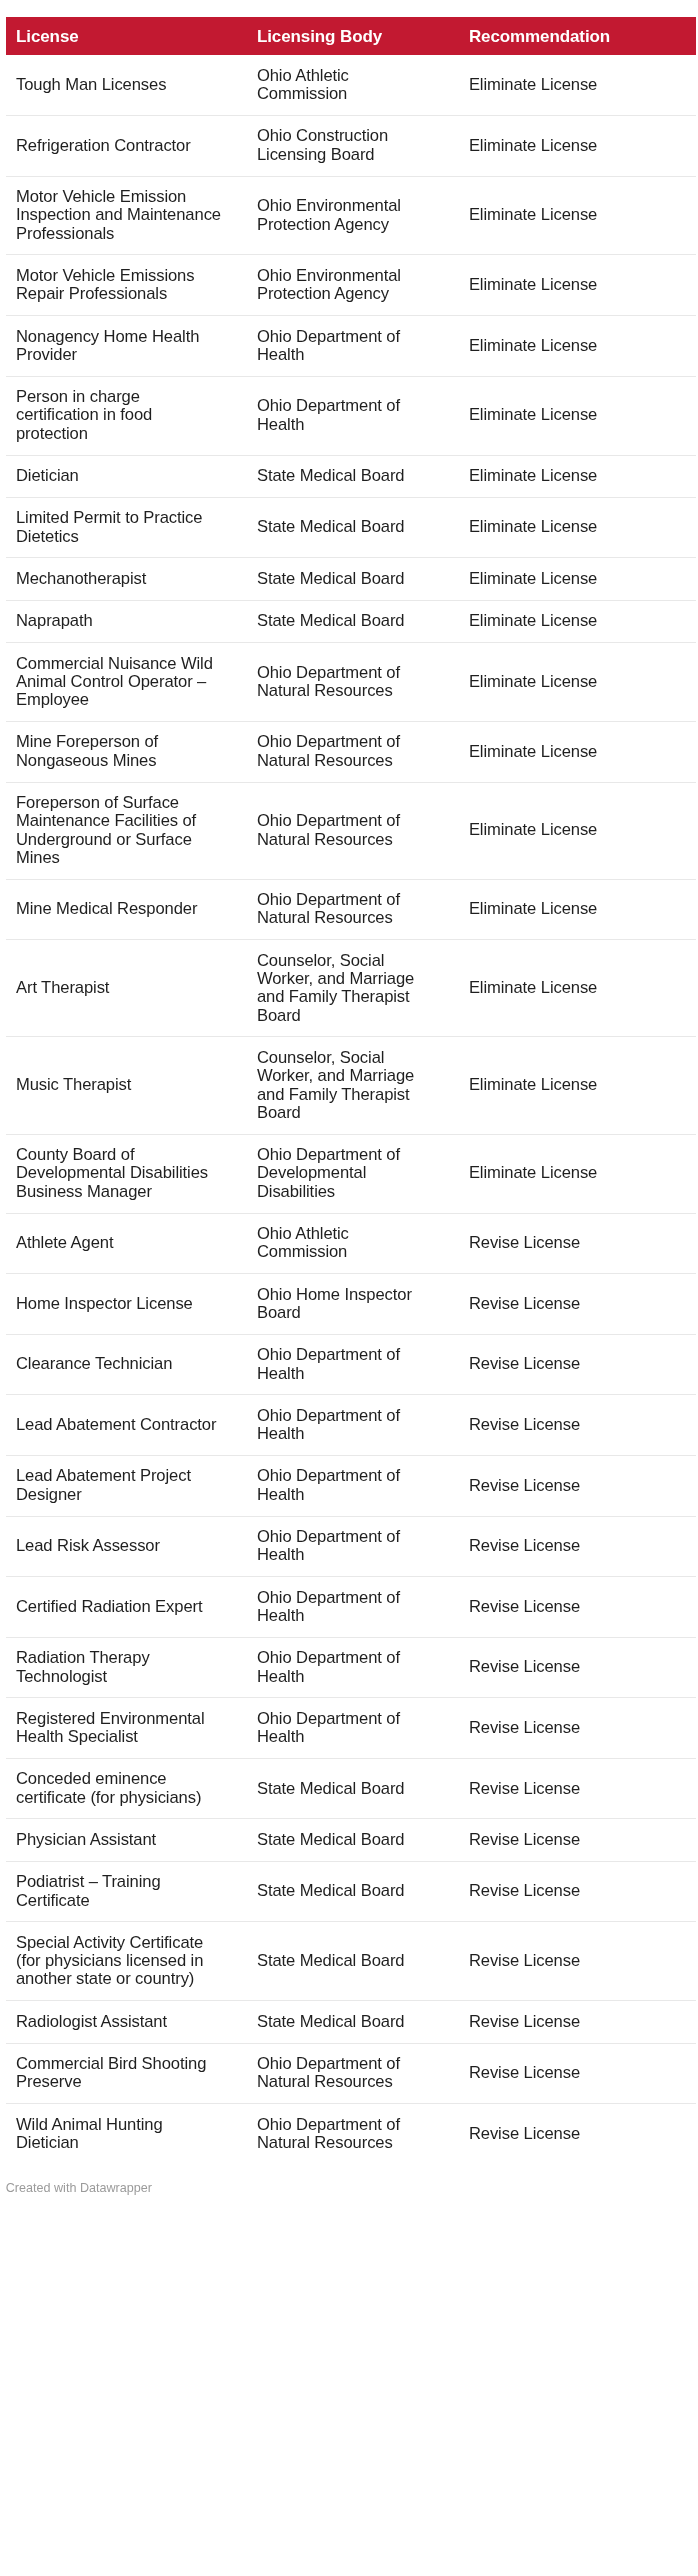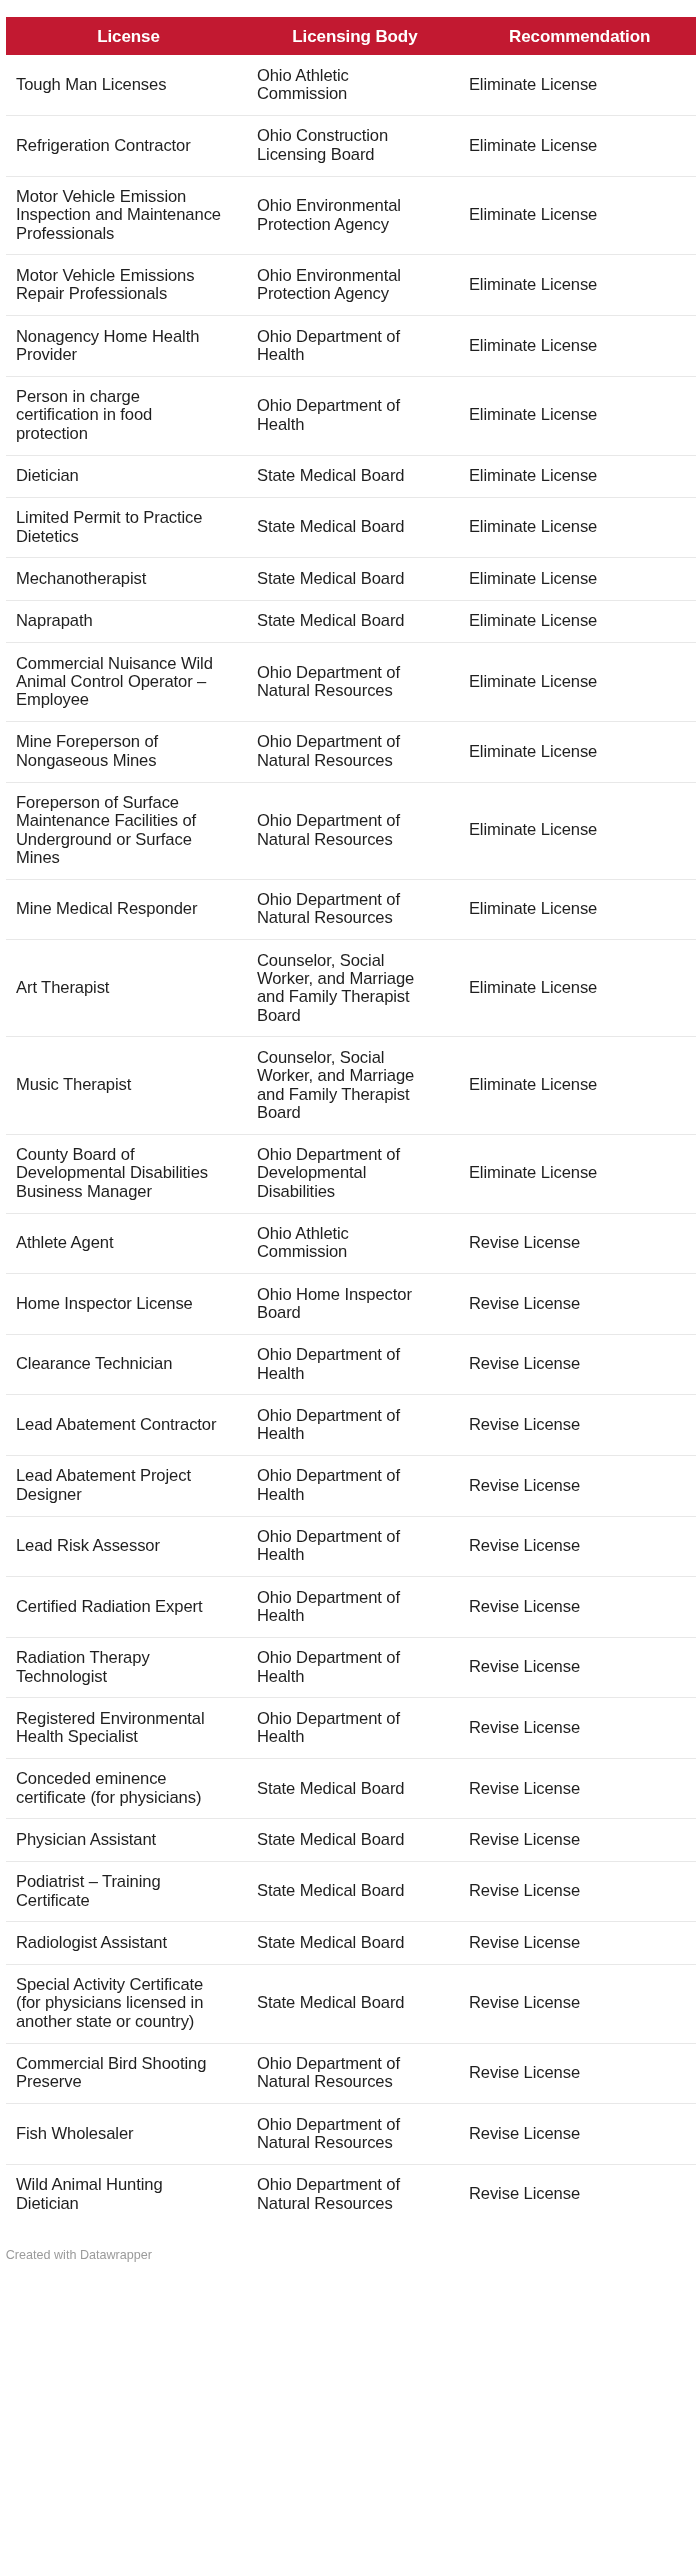--- a/index.html
+++ b/index.html
@@ -24,40 +24,40 @@
   col.c1 { width: 34.9%; }
   col.c2 { width: 30.7%; }
   col.c3 { width: 34.4%; }
   thead th {
     background: var(--header-bg, #c21931);
     color: var(--header-text, #ffffff);
     font-size: 17px;
     font-weight: bold;
     line-height: 19px;
     letter-spacing: -0.1px;
-    text-align: center;
+    text-align: left;
     vertical-align: middle;
     padding: 9.7px 5.7px 9.7px 10.3px;
   }
   tbody td {
     font-size: 16.6px;
     line-height: 18.3px;
     letter-spacing: -0.1px;
     color: var(--body-text, #1f1f1f);
     text-align: left;
     vertical-align: middle;
     padding: 11.5px 5.7px 11.5px 10.3px;
     white-space: pre-line;
     overflow-wrap: break-word;
   }
   tbody tr + tr td {
     border-top: 1.1px solid var(--divider, #e8e8e8);
   }
   .credit {
-    margin-top: 24px;
+    margin-top: 17px;
     font-size: 12.6px;
     line-height: 15px;
     color: var(--credit-text, #9b9b9b);
     text-decoration: none;
     display: inline-block;
     cursor: pointer;
   }
 </style>
 </head>
 <body>
@@ -297,47 +297,41 @@
   </tr>
 
   <tr>
     <td>Podiatrist – Training
 Certificate</td>
     <td>State Medical Board</td>
     <td>Revise License</td>
   </tr>
 
   <tr>
-    <td>Radiologist Assistant</td>
-    <td>State Medical Board</td>
-    <td>Revise License</td>
-  </tr>
-
-  <tr>
     <td>Special Activity Certificate
 (for physicians licensed in
 another state or country)</td>
     <td>State Medical Board</td>
     <td>Revise License</td>
   </tr>
 
   <tr>
+    <td>Radiologist Assistant</td>
+    <td>State Medical Board</td>
+    <td>Revise License</td>
+  </tr>
+
+  <tr>
     <td>Commercial Bird Shooting
 Preserve</td>
     <td>Ohio Department of
 Natural Resources</td>
     <td>Revise License</td>
   </tr>
 
-  <tr>
-    <td>Fish Wholesaler</td>
-    <td>Ohio Department of
-Natural Resources</td>
-    <td>Revise License</td>
-  </tr>
 
   <tr>
     <td>Wild Animal Hunting
 Dietician</td>
     <td>Ohio Department of
 Natural Resources</td>
     <td>Revise License</td>
   </tr>
 </tbody>
   </table>

